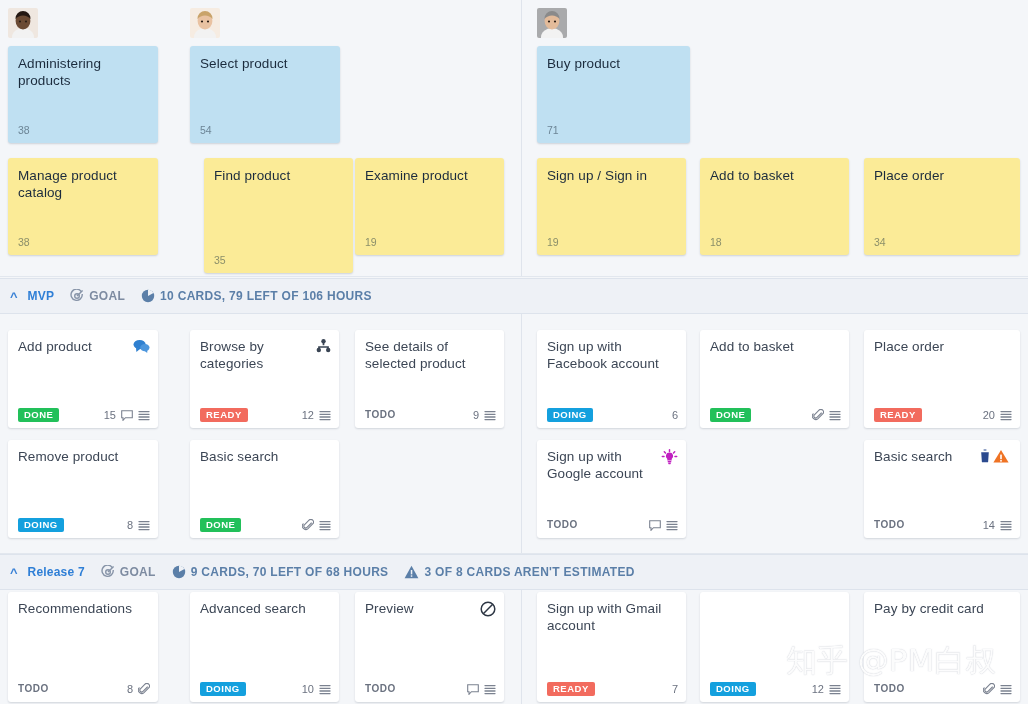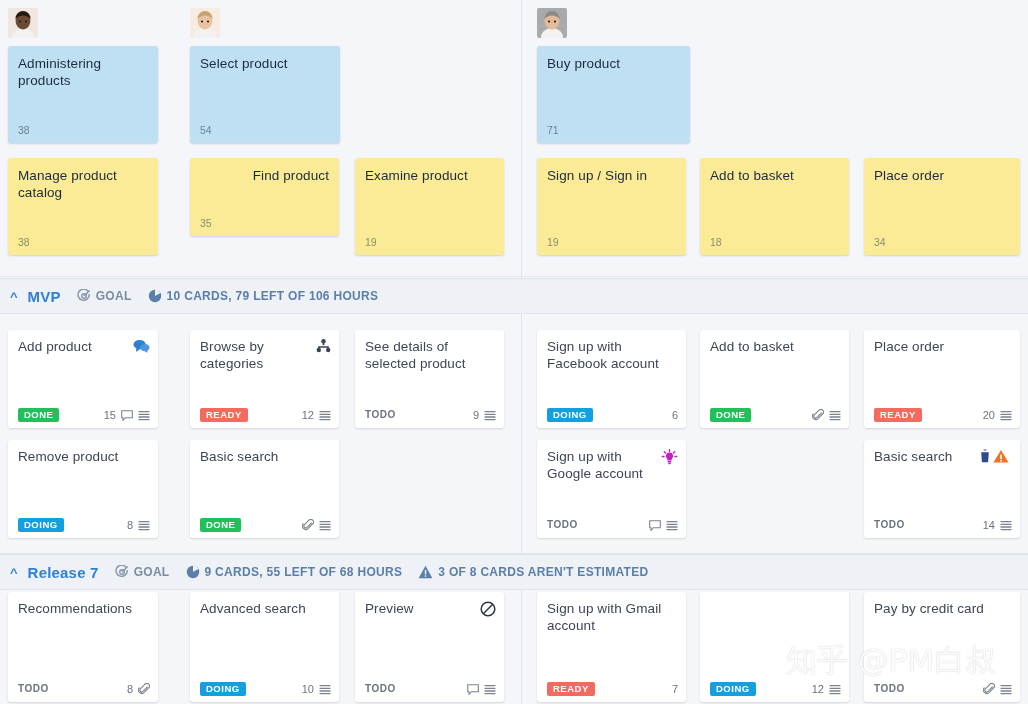--- a/index.html
+++ b/index.html
@@ -106,21 +106,21 @@
     background: #eef1f6;
     border-top: 1px solid #dde3ec;
     border-bottom: 1px solid #dde3ec;
     display: flex;
     align-items: center;
     gap: 10px;
     padding: 0 10px;
   }
   .rel-chev { color: #3b82d6; font-size: 13px; font-weight: bold; }
   .rel-name {
-    color: #2f7fd6; font-size: 15px; font-weight: bold;
+    color: #2f7fd6; font-size: 12px; font-weight: bold;
     letter-spacing: .2px;
   }
   .rel-meta {
     display: flex; align-items: center; gap: 5px;
     color: #7d8ba1; font-size: 12px; font-weight: bold;
     letter-spacing: .3px;
   }
   .rel-meta.blue { color: #5b7fa8; }
 
   
@@ -192,21 +192,21 @@
       <div class="card-num">54</div>
     </div>
     <div class="card act-card" style="left: 537px; top: 46px; width: 153px; height: 97px;">
       <div class="card-title">Buy product</div>
       <div class="card-num">71</div>
     </div>
     <div class="card task-card" style="left: 8px; top: 158px; width: 150px; height: 97px;">
       <div class="card-title">Manage product catalog</div>
       <div class="card-num">38</div>
     </div>
-    <div class="card task-card" style="left: 190px; top: 158px; width: 149px; height: 78px; text-align: right;">
+    <div class="card task-card" style="left: 204px; top: 158px; width: 149px; height: 115px;">
       <div class="card-title">Find product</div>
       <div class="card-num">35</div>
     </div>
     <div class="card task-card" style="left: 355px; top: 158px; width: 149px; height: 97px;">
       <div class="card-title">Examine product</div>
       <div class="card-num">19</div>
     </div>
     <div class="card task-card" style="left: 537px; top: 158px; width: 149px; height: 97px;">
       <div class="card-title">Sign up / Sign in</div>
       <div class="card-num">19</div>
@@ -523,21 +523,21 @@
         </span>
         <span>GOAL</span>
       </span>
       <span class="rel-meta blue" style="margin-left: 6px;">
         <span style="display: inline-flex; align-items: center;">
           <svg width="14" height="14" viewBox="0 0 14 14">
         <circle cx="7" cy="7" r="6.2" fill="#5b7fa8"></circle>
         <path d="M7 7 V.8 A6.2 6.2 0 0 1 12.4 4 Z" fill="#eef1f6"></path>
           </svg>
         </span>
-        <span>9 CARDS, 55 LEFT OF 68 HOURS</span>
+        <span>9 CARDS, 70 LEFT OF 68 HOURS</span>
       </span>
       <span class="rel-meta blue" style="margin-left: 6px; text-align: right;">
         <span style="display: inline-flex; align-items: center;">
           <svg width="15" height="14" viewBox="0 0 15 14">
         <path d="M7.5 .8 L14.4 13.2 H.6 Z" fill="#5b7fa8"></path>
         <rect x="6.8" y="5" width="1.5" height="4.4" fill="#eef1f6"></rect>
         <rect x="6.8" y="10.3" width="1.5" height="1.5" fill="#eef1f6"></rect>
           </svg>
         </span>
         <span>3 OF 8 CARDS AREN'T ESTIMATED</span>

